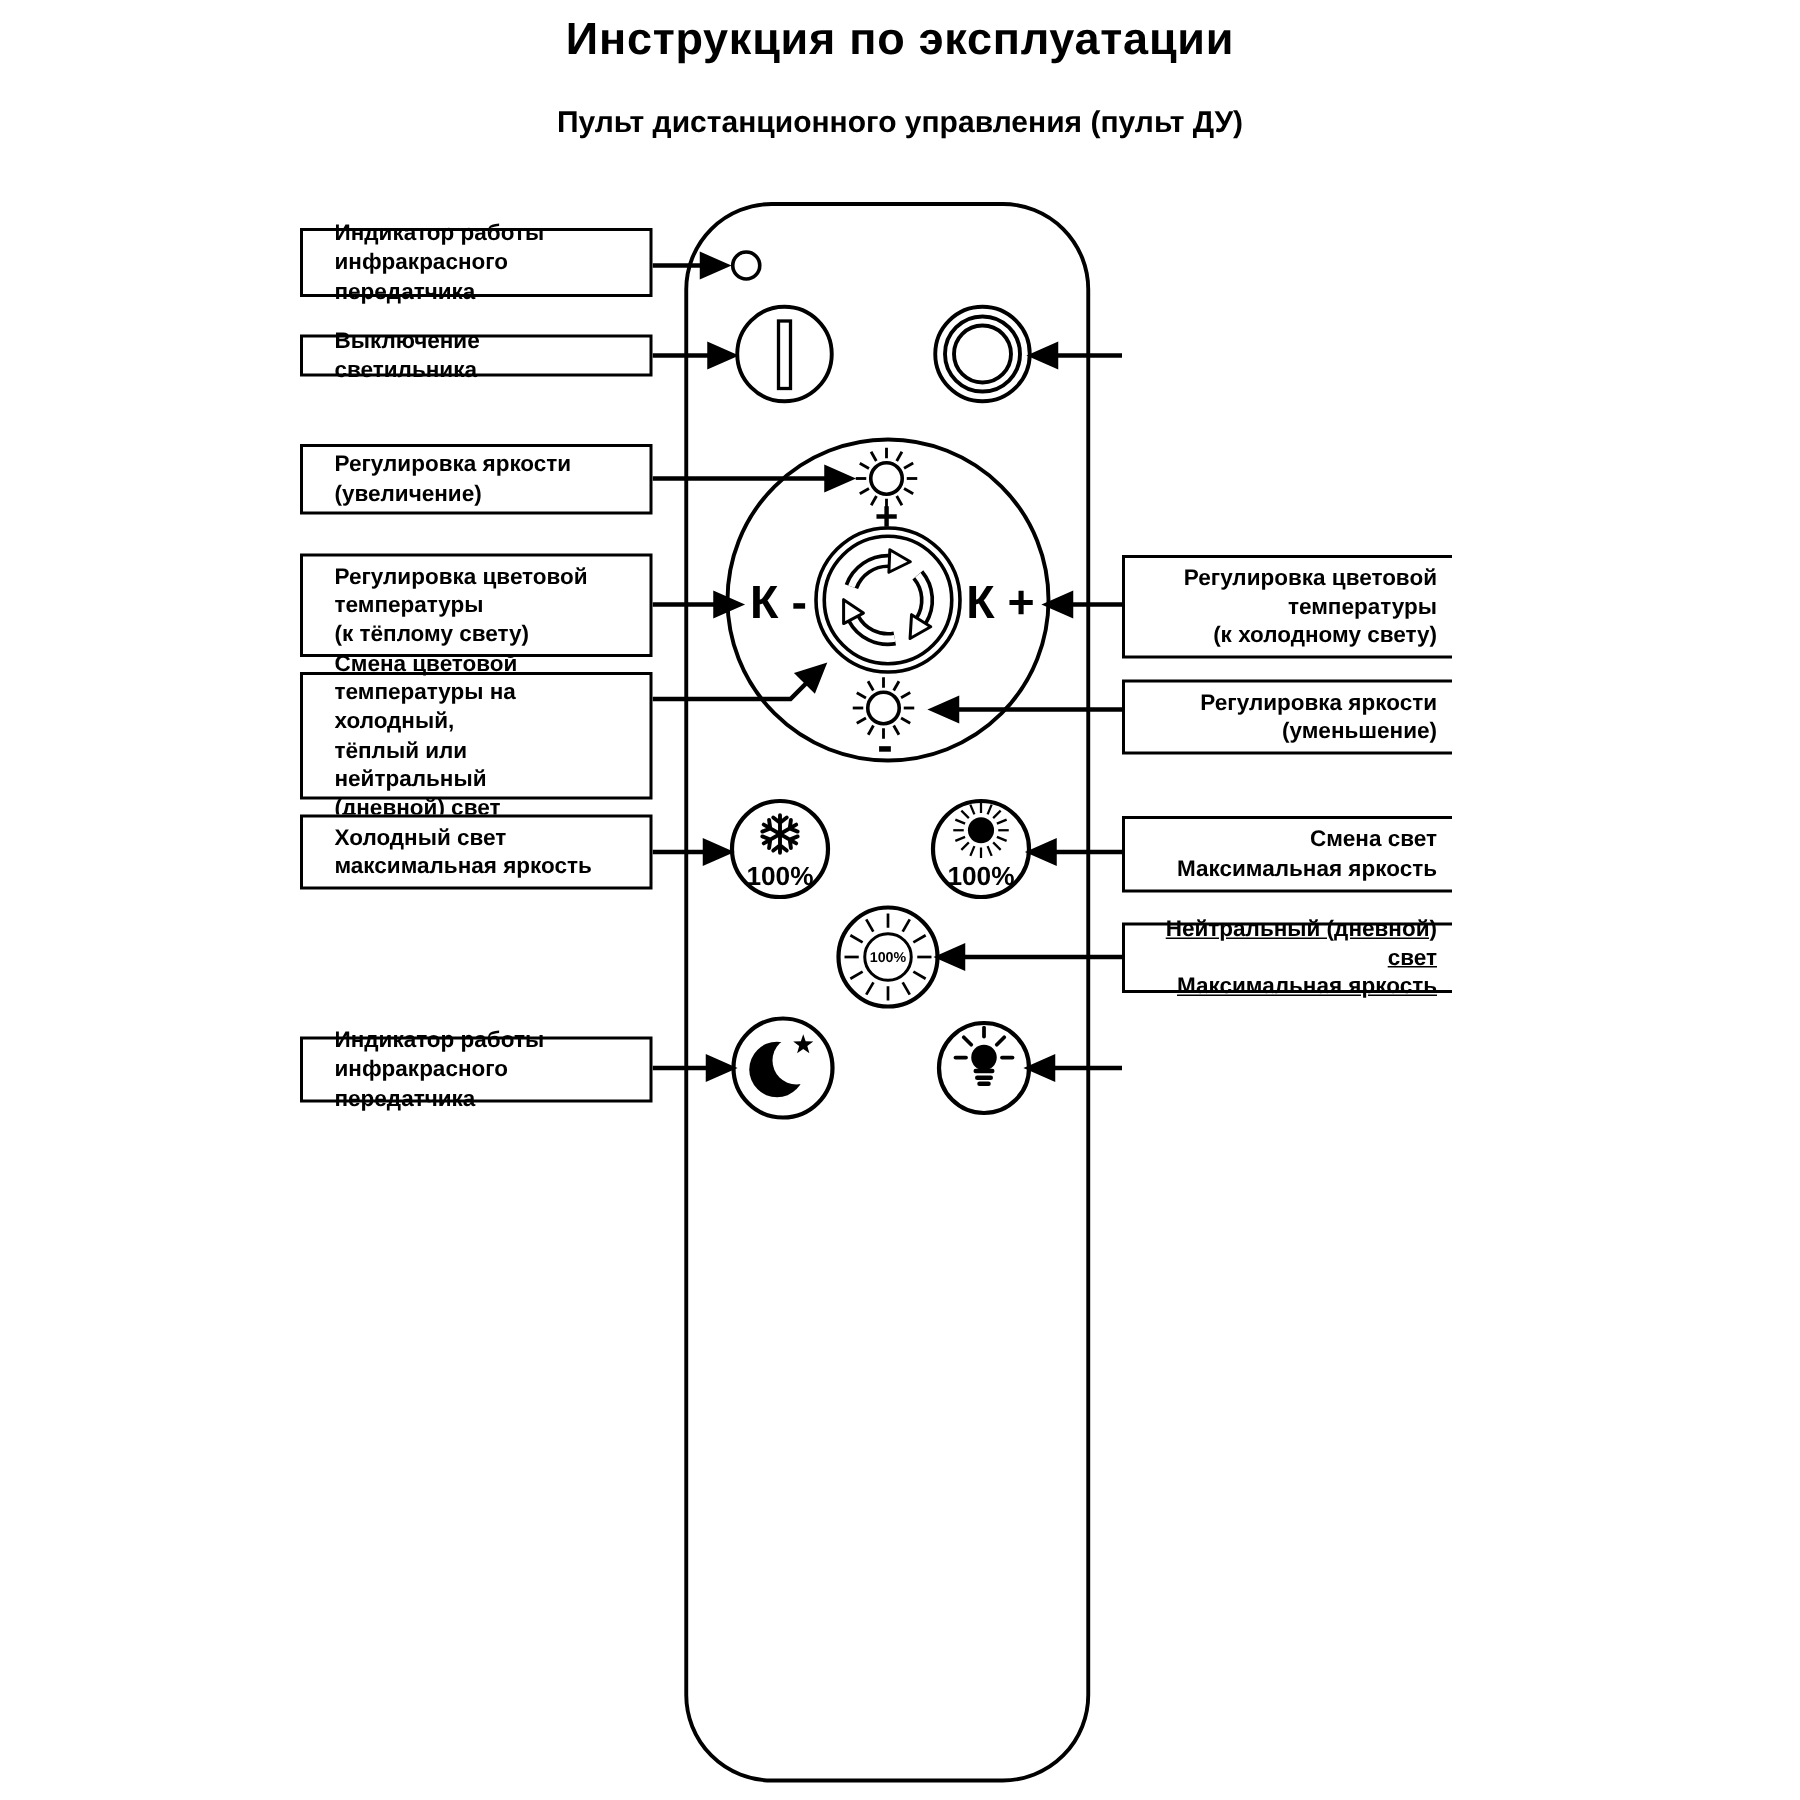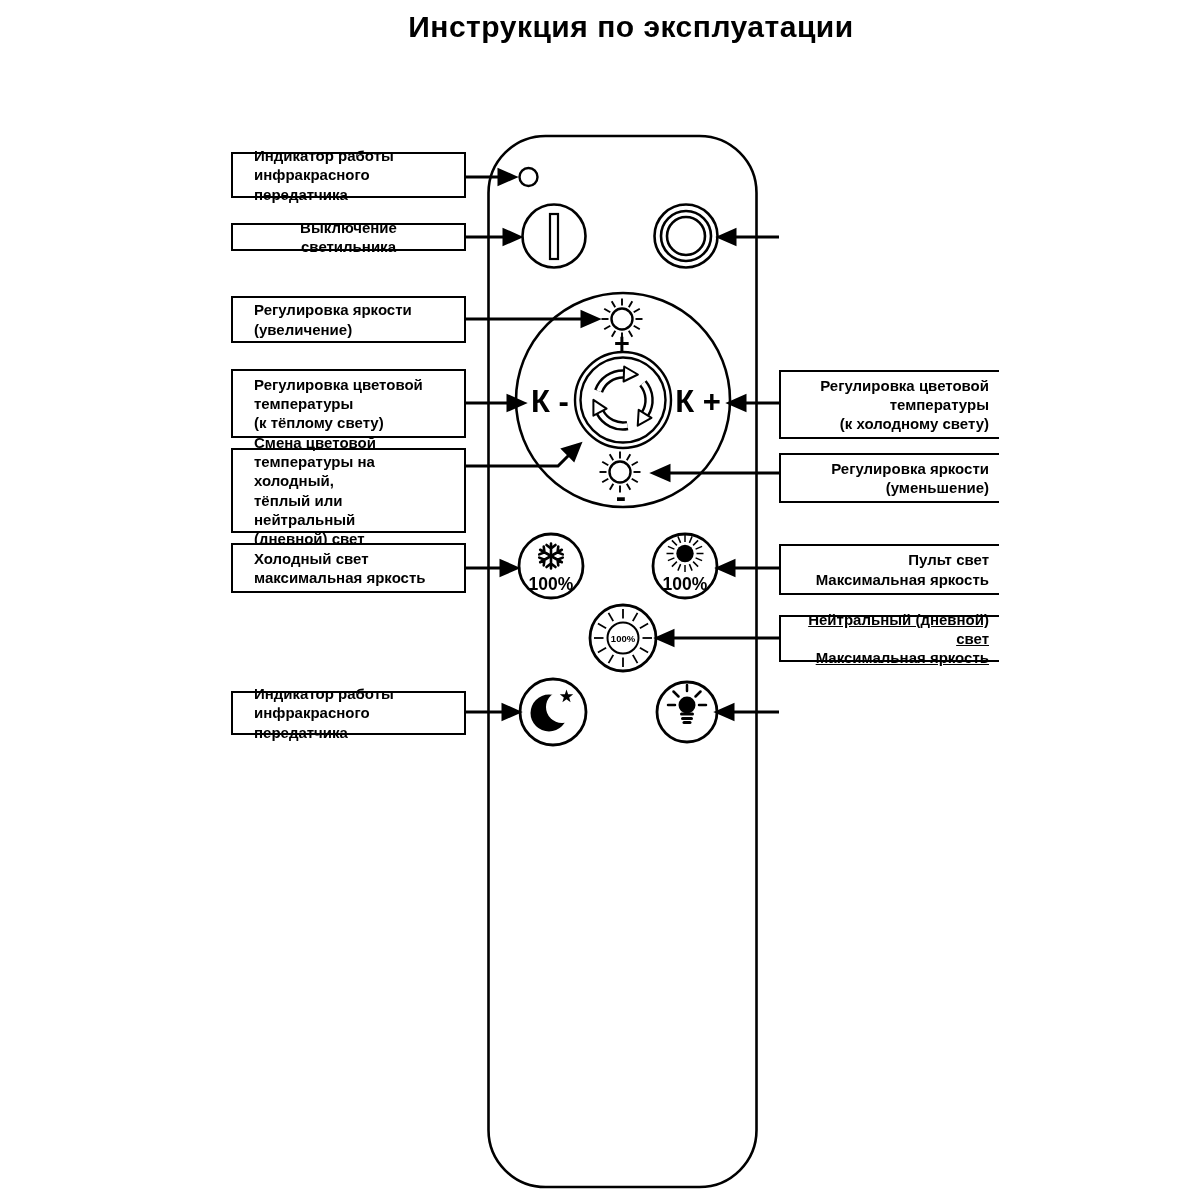--- a/index.html
+++ b/index.html
@@ -1,18 +1,18 @@
 <!DOCTYPE html>
 <html><head>
 <meta charset="utf-8">
 <style>
   html,body{margin:0;padding:0;background:#ffffff;}
   .stage{
     position:relative;width:968px;height:1200px;background:#ffffff;overflow:hidden;
-    font-family:"Liberation Sans", sans-serif;color:#000;margin-left:31px;
+    font-family:"Liberation Sans", sans-serif;color:#000;
   }
   .page-title{
     position:absolute;left:0;top:10px;width:1200px;text-align:center;
     font-size:30px;font-weight:bold;letter-spacing:.5px;
   }
   .page-subtitle{
     position:absolute;left:0;top:71px;width:1200px;text-align:center;
     font-size:20px;font-weight:bold;
   }
   svg.diagram{position:absolute;left:0;top:0;}
@@ -24,20 +24,21 @@
   .label-box.left{justify-content:flex-start;text-align:left;}
   .label-box.right{justify-content:flex-end;text-align:right;}
   svg text{font-family:"Liberation Sans", sans-serif;font-weight:bold;fill:#000;}
 </style>
 </head>
 <body>
 
 <div class="stage">
 
   <div class="page-title">Инструкция по эксплуатации</div>
+  <div class="page-subtitle">Пульт дистанционного управления (пульт ДУ)</div>
 
   <svg class="diagram" width="1200" height="1200" viewBox="0 0 1200 1200">
     <defs>
       <path id="flake-spoke" d="M0,1 L0,-12.5 M0,-7.5 L-4.5,-11 M0,-7.5 L4.5,-11"></path>
     </defs>
 
     <rect x="457.5" y="136" width="268" height="1051" rx="57" fill="#fff" stroke="#000" stroke-width="2.6"></rect>
 
     <circle cx="497.5" cy="177" r="9" fill="#fff" stroke="#000" stroke-width="2.4"></circle>
 
@@ -260,38 +261,38 @@
       </g>
       <g>
         <line x1="748" y1="712" x2="700" y2="712"></line>
           <polygon points="686,712 702,705 702,719"></polygon>
       </g>
     </g>
   </svg>
 
   <div class="label-box left" style="left:200px;top:152px;width:235px;height:46px;">Индикатор работы
 инфракрасного передатчика</div>
-  <div class="label-box left" style="left:200px;top:223px;width:235px;height:28px;text-align:center;">Выключение светильника</div>
+  <div class="label-box left" style="left:200px;top:223px;width:235px;height:28px;">Выключение светильника</div>
   <div class="label-box left" style="left:200px;top:296px;width:235px;height:47px;">Регулировка яркости
 (увеличение)</div>
   <div class="label-box left" style="left:200px;top:369px;width:235px;height:69px;">Регулировка цветовой
 температуры
 (к тёплому свету)</div>
   <div class="label-box left" style="left:200px;top:448px;width:235px;height:85px;">Смена цветовой
 температуры на холодный,
 тёплый или нейтральный
 (дневной) свет</div>
   <div class="label-box left" style="left:200px;top:543px;width:235px;height:50px;">Холодный свет
 максимальная яркость</div>
   <div class="label-box left" style="left:200px;top:691px;width:235px;height:44px;">Индикатор работы
 инфракрасного передатчика</div>
 
   <div class="label-box right" style="left:748px;top:370px;width:233px;height:69px;">Регулировка цветовой
 температуры
 (к холодному свету)</div>
   <div class="label-box right" style="left:748px;top:453px;width:233px;height:50px;">Регулировка яркости
 (уменьшение)</div>
-  <div class="label-box right" style="left:748px;top:544px;width:233px;height:51px;">Пульт свет
+  <div class="label-box right" style="left:748px;top:544px;width:233px;height:51px;">Смена свет
 Максимальная яркость</div>
   <div class="label-box right" style="left:748px;top:615px;width:233px;height:47px;text-decoration:underline;">Нейтральный (дневной) свет
 Максимальная яркость</div>
 
 </div>
 
 </body></html>

